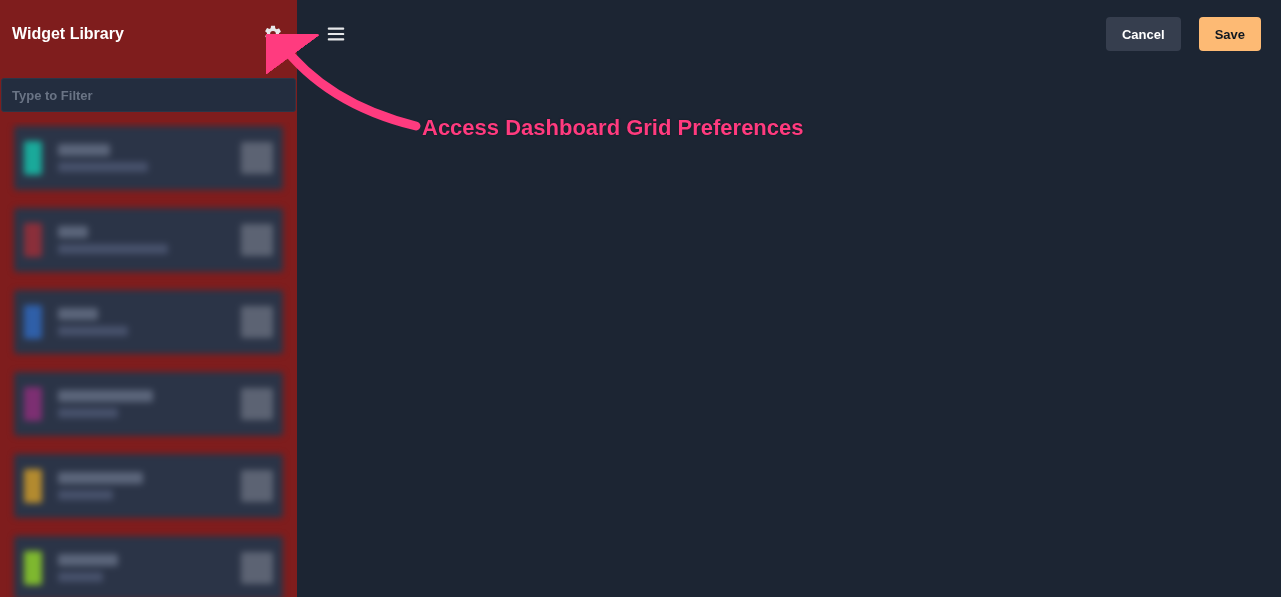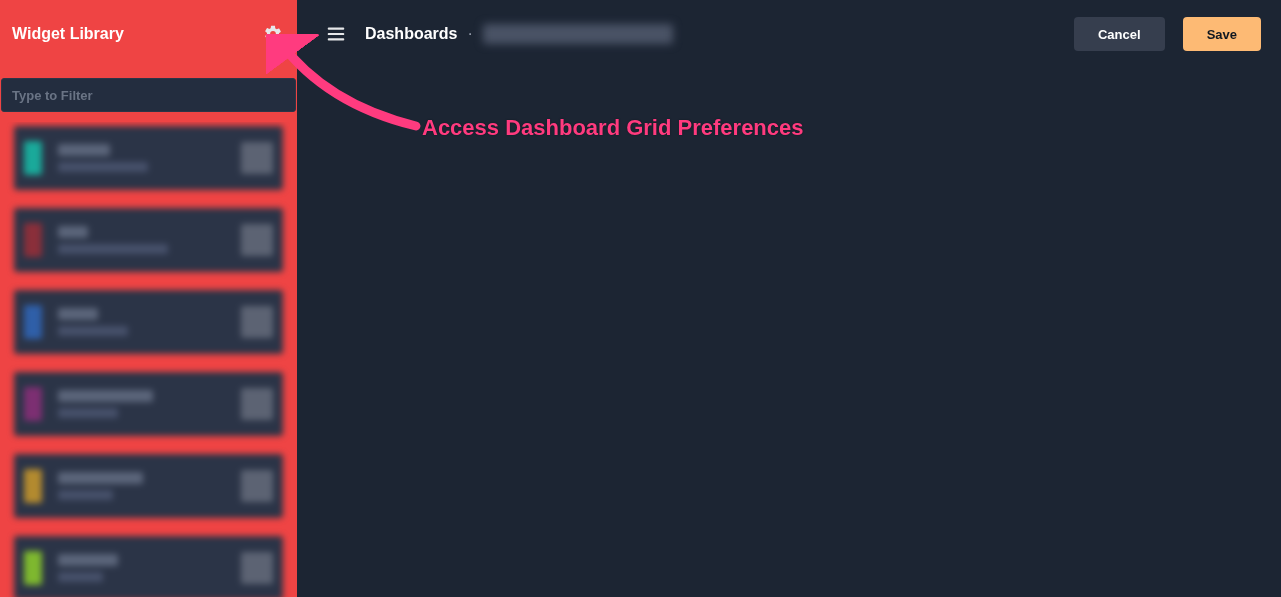--- a/index.html
+++ b/index.html
@@ -10,21 +10,21 @@
       font-family: -apple-system, BlinkMacSystemFont, "Segoe UI", Helvetica, Arial, sans-serif;
       overflow: hidden;
       position: relative;
     }
     .app { display: flex; width: 100%; height: 100%; }
 
     
     .sidebar {
       width: 297px;
       height: 100%;
-      background: #ef4444;
+      background: #7f1d1d;
       display: flex;
       flex-direction: column;
     }
     .sidebar-header {
       height: 68px;
       display: flex;
       align-items: center;
       justify-content: space-between;
       padding: 0 14px 0 12px;
     }
@@ -108,21 +108,21 @@
     .crumb-blur {
       width: 190px;
       height: 20px;
       background: #4a5366;
       border-radius: 3px;
       filter: blur(4px);
     }
     .topbar-spacer { flex: 1; }
     .btn {
       height: 34px;
-      padding: 0 24px;
+      padding: 0 16px;
       border-radius: 4px;
       font-size: 13px;
       font-weight: 700;
       border: none;
       cursor: pointer;
       display: flex;
       align-items: center;
     }
     .btn-cancel { background: #363e4e; color: #ffffff; }
     .btn-save   { background: #fdba74; color: #0f1720; }
@@ -226,25 +226,20 @@
   </aside>
 
   <main class="main">
     <div class="topbar">
       <div class="menu-btn">
         <svg width="22" height="22" viewBox="0 0 24 24" fill="currentColor">
           <rect x="3" y="5" width="18" height="2.4" rx="1"></rect>
           <rect x="3" y="10.8" width="18" height="2.4" rx="1"></rect>
           <rect x="3" y="16.6" width="18" height="2.4" rx="1"></rect>
         </svg>
-      </div>
-      <div class="crumbs">
-        <span>Dashboards</span>
-        <span class="crumb-sep">·</span>
-        <span class="crumb-blur"></span>
       </div>
       <div class="topbar-spacer"></div>
       <button class="btn btn-cancel">Cancel</button>
       <button class="btn btn-save">Save</button>
     </div>
 
     <div class="grid-canvas" id="grid-canvas">
         <div class="vline" style="left: 0px;"></div>
         <div class="vline" style="left: 183px;"></div>
         <div class="vline" style="left: 201px;"></div>

